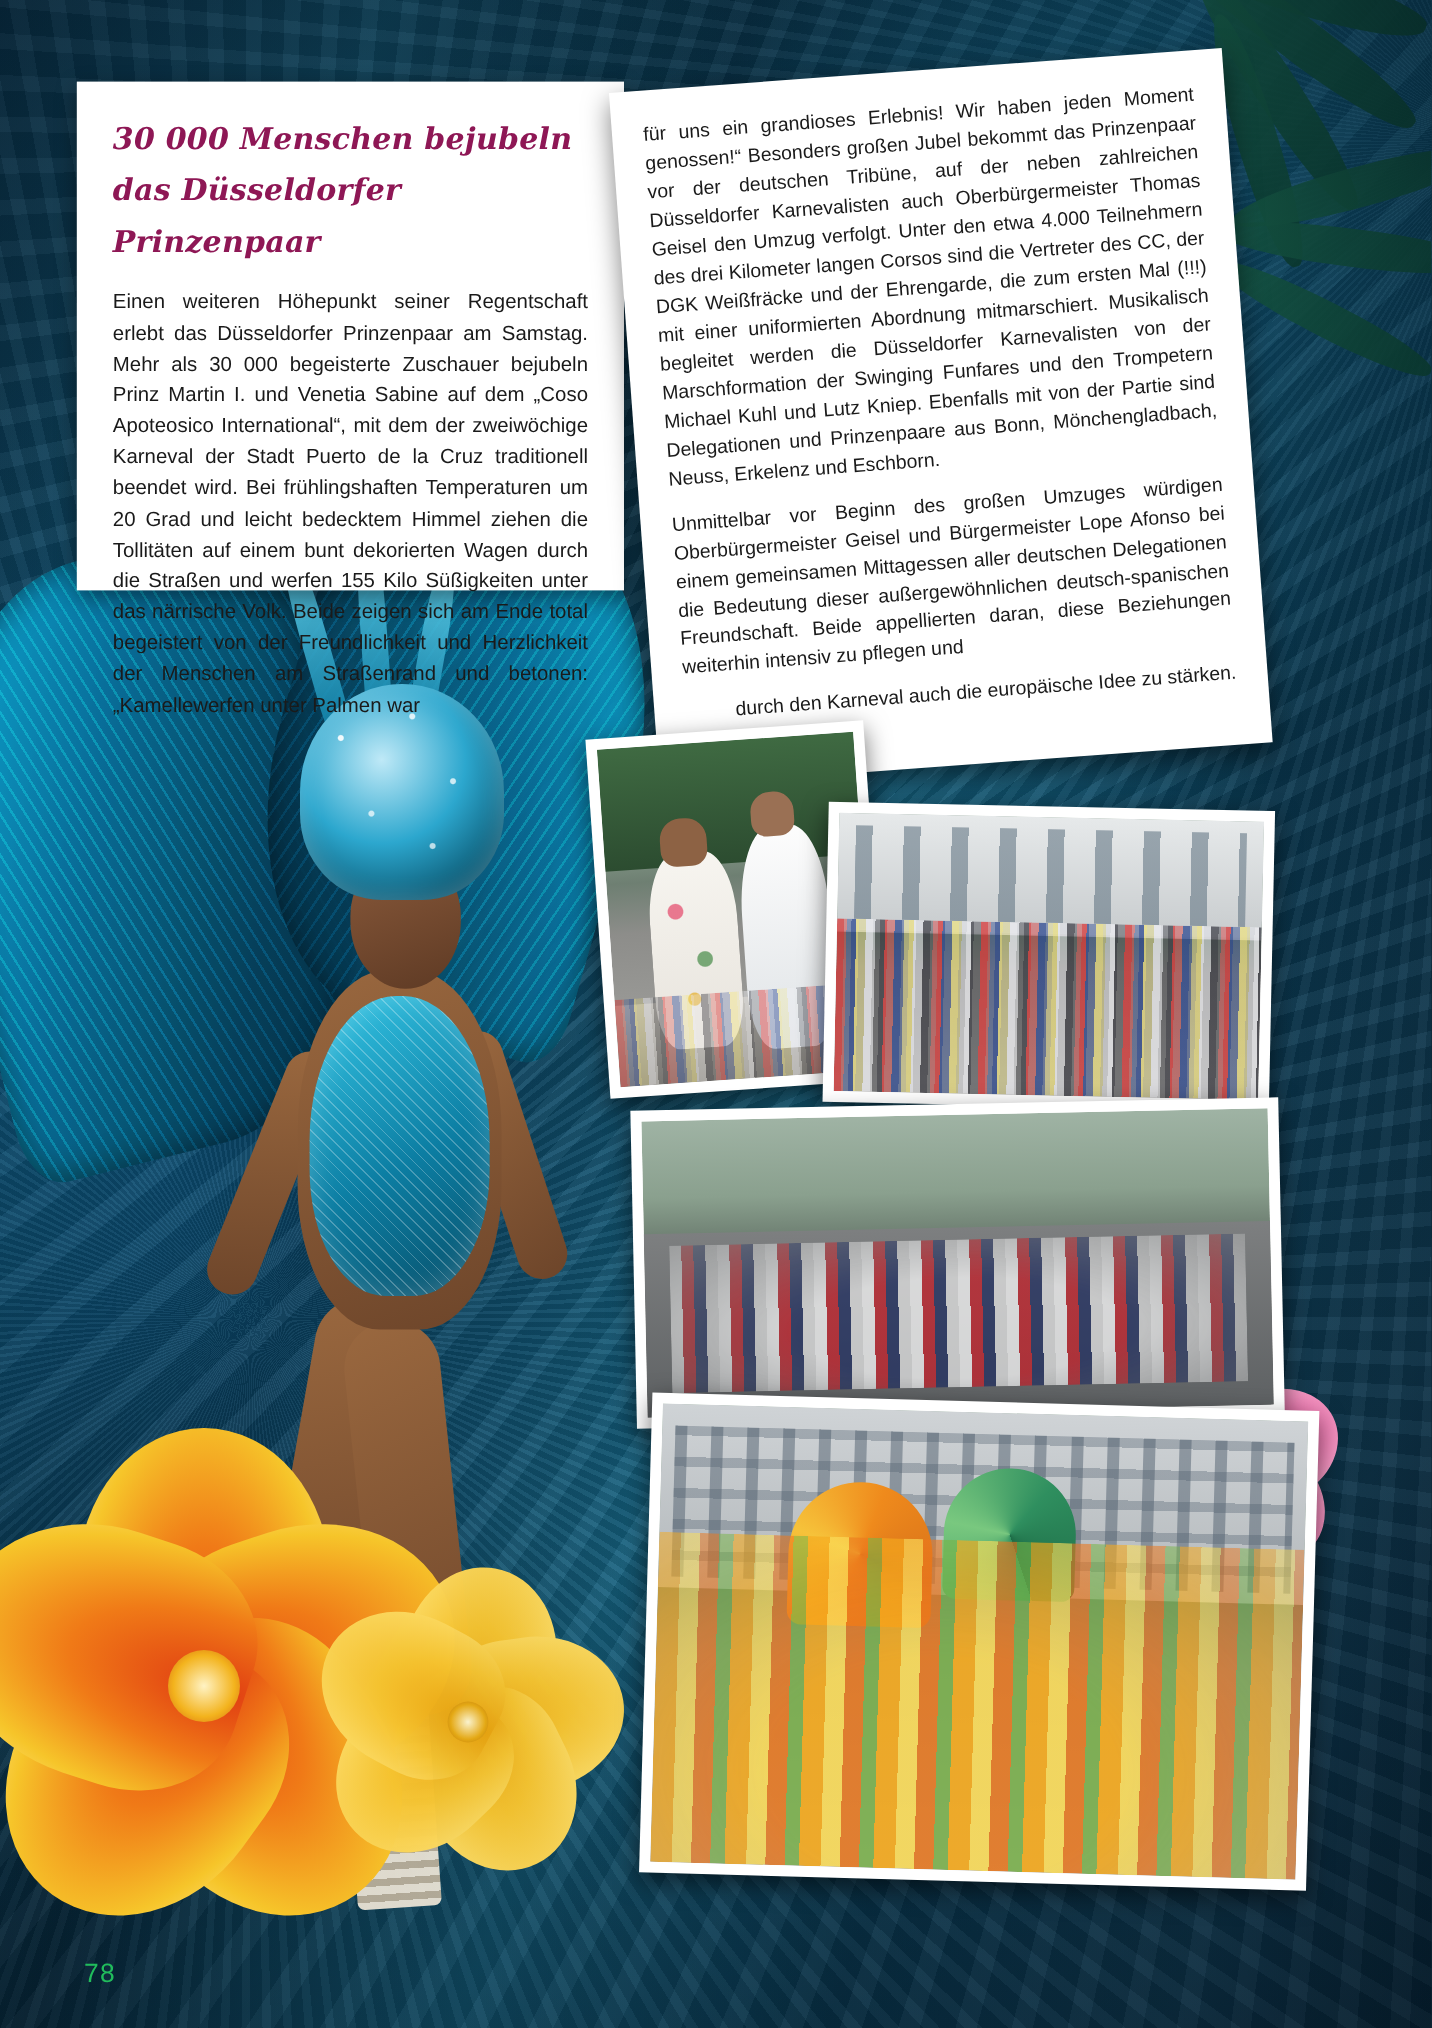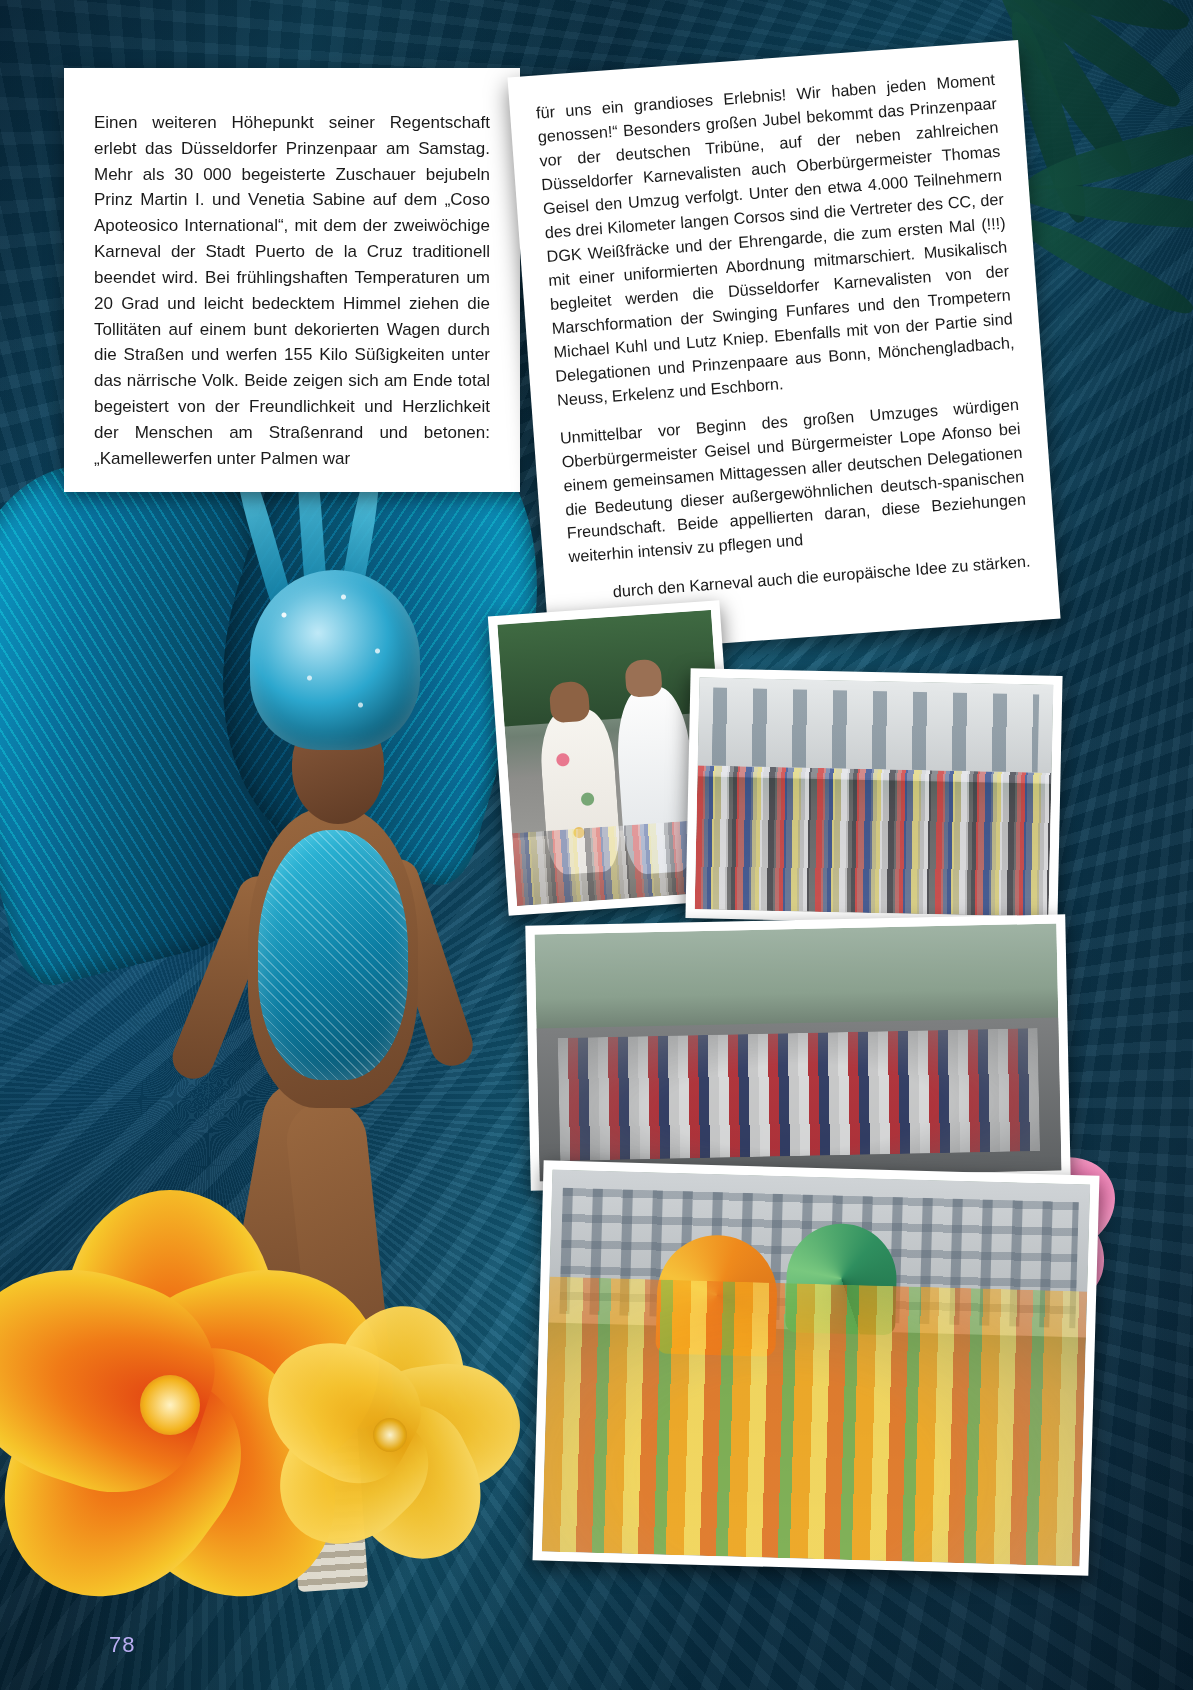--- a/index.html
+++ b/index.html
@@ -373,26 +373,25 @@
   .fan-prop {
     position: absolute;
     border-radius: 50% 50% 10% 10%;
     background: conic-gradient(from 200deg, #ef8a1c, #f6c23a, #ef8a1c, #d9731a, #ef8a1c);
   }
 
   
   .page-number {
     position: absolute;
     left: 70px; bottom: 32px;
-    color: #c4b5fd;
+    color: #22c55e;
     font-size: 22px;
     font-family: "Liberation Sans", sans-serif;
     opacity: .95;
     letter-spacing: 1px;
-    margin-left: 39px;
   }
 </style>
 </head>
 <body>
 
 <div class="page-bg">
   <div class="fan-stripes"></div>
   <div class="fan-stripes2"></div>
 
   <div class="palm-frond" style="right:-10px; top:-40px; width:260px; height:260px;">
@@ -458,20 +457,22 @@
   <div class="petal" style="transform:rotate(64deg)"></div>
   <div class="petal" style="transform:rotate(136deg)"></div>
   <div class="petal" style="transform:rotate(208deg)"></div>
   <div class="petal" style="transform:rotate(280deg)"></div>
   <div class="h-center"></div>
 </div>
 
 <div class="panel panel-left">
   <div class="inner">
     <h1 class="headline">
+      <span>30 000 Menschen bejubeln</span>
+      <span>das Düsseldorfer Prinzenpaar</span>
     </h1>
     <p class="body-text">Einen weiteren Höhepunkt seiner Regentschaft erlebt das Düsseldorfer Prinzenpaar am Samstag. Mehr als 30 000 begeisterte Zuschauer bejubeln Prinz Martin I. und Venetia Sabine auf dem „Coso Apoteosico International“, mit dem der zweiwöchige Karneval der Stadt Puerto de la Cruz traditionell beendet wird. Bei frühlingshaften Temperaturen um 20 Grad und leicht bedecktem Himmel ziehen die Tollitäten auf einem bunt dekorierten Wagen durch die Straßen und werfen 155 Kilo Süßigkeiten unter das närrische Volk. Beide zeigen sich am Ende total begeistert von der Freundlichkeit und Herzlichkeit der Menschen am Straßenrand und betonen: „Kamellewerfen unter Palmen war</p>
   </div>
 </div>
 
 <div class="panel panel-right">
   <div class="inner">
     <p class="body-text para-tail">für uns ein grandioses Erlebnis! Wir haben jeden Moment genossen!“ Besonders großen Jubel bekommt das Prinzenpaar vor der deutschen Tribüne, auf der neben zahlreichen Düsseldorfer Karnevalisten auch Oberbürgermeister Thomas Geisel den Umzug verfolgt. Unter den etwa 4.000 Teilnehmern des drei Kilometer langen Corsos sind die Vertreter des CC, der DGK Weißfräcke und der Ehrengarde, die zum ersten Mal (!!!) mit einer uniformierten Abordnung mitmarschiert. Musikalisch begleitet werden die Düsseldorfer Karnevalisten von der Marschformation der Swinging Funfares und den Trompetern Michael Kuhl und Lutz Kniep. Ebenfalls mit von der Partie sind Delegationen und Prinzenpaare aus Bonn, Mönchengladbach, Neuss, Erkelenz und Eschborn.</p>
     <p class="body-text para-tail">Unmittelbar vor Beginn des großen Umzuges würdigen Oberbürgermeister Geisel und Bürgermeister Lope Afonso bei einem gemeinsamen Mittagessen aller deutschen Delegationen die Bedeutung dieser außergewöhnlichen deutsch-spanischen Freundschaft. Beide appellierten daran, diese Beziehungen weiterhin intensiv zu pflegen und</p>
     <p class="body-text">durch den Karneval auch die europäische Idee zu stärken.</p>

